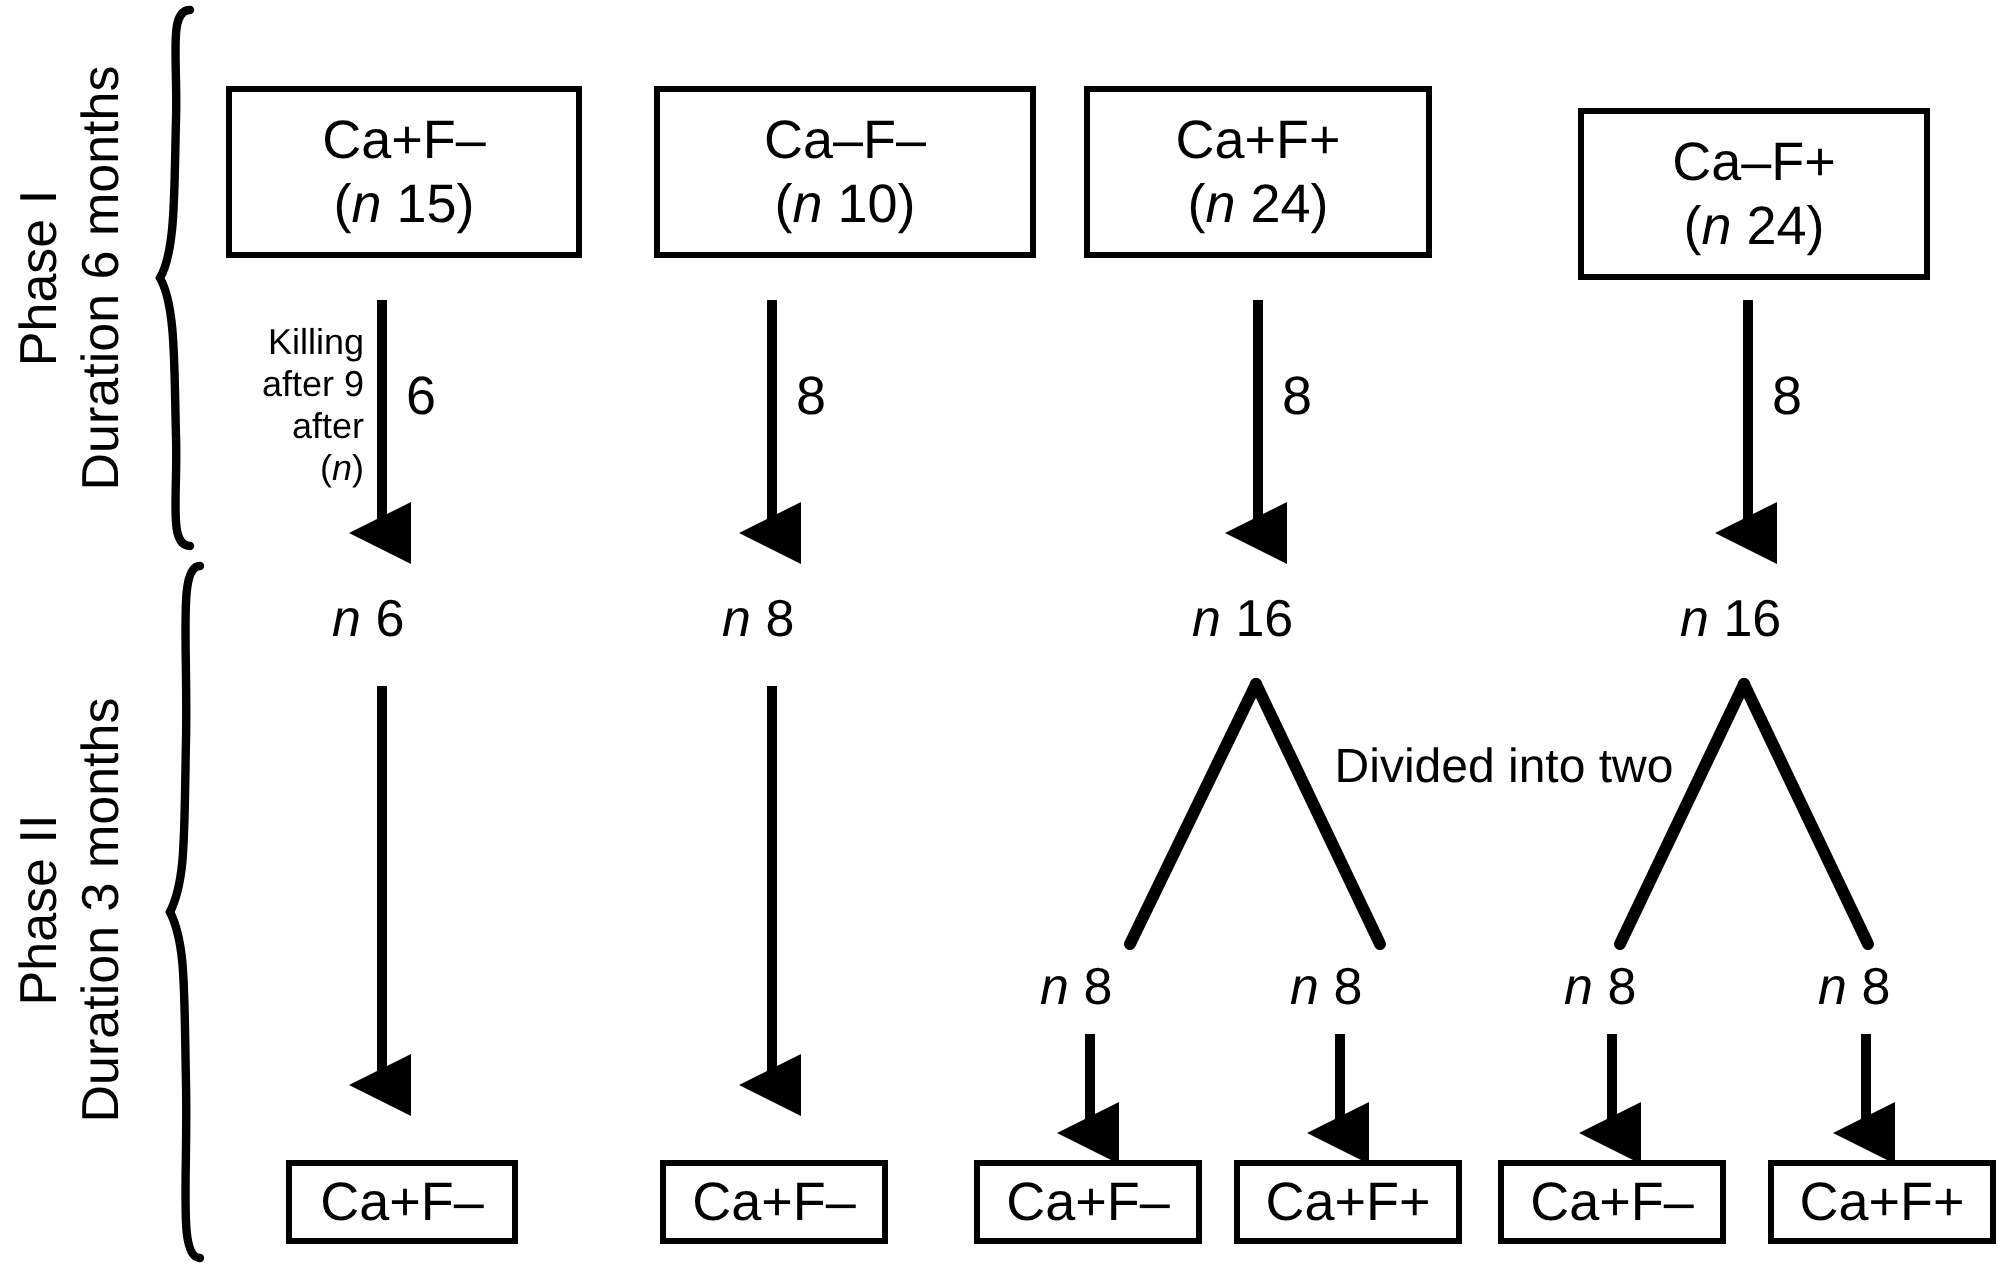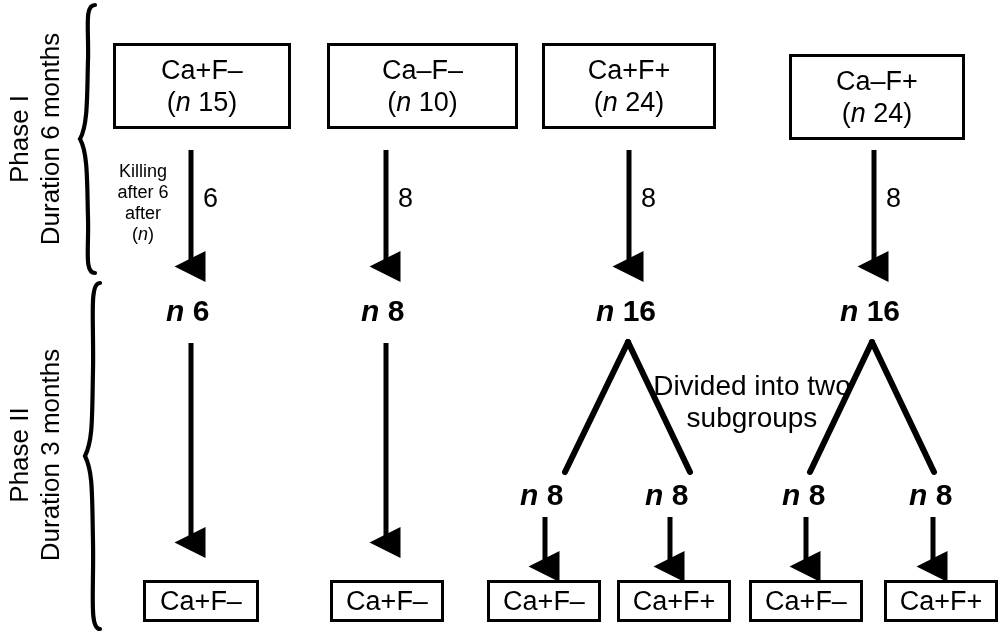--- a/index.html
+++ b/index.html
@@ -41,38 +41,37 @@
   }
   .box .line2 {
     margin-top: 1px;
   }
   .ital {
     font-style: italic;
   }
   .lbl {
     position: absolute;
     white-space: nowrap;
-    font-size: 30px;
-    font-weight: bold;
+    font-size: 26px;
   }
   .num-lbl {
     position: absolute;
     white-space: nowrap;
     font-size: 27px;
   }
   .killing {
     position: absolute;
     font-size: 18px;
     line-height: 1.17;
     text-align: center;
     white-space: nowrap;
   }
   .divided {
     position: absolute;
-    font-size: 28px;
+    font-size: 24px;
     line-height: 1.14;
     text-align: center;
     white-space: nowrap;
   }
   .phase-label {
     position: absolute;
     transform-origin: 0 0;
     transform: rotate(-90deg);
     white-space: nowrap;
     font-size: 26px;
@@ -139,40 +138,39 @@
   <div class="box" style="left:542px; top:43px; width:174px; height:86px;">
     <div>Ca+F+</div>
     <div class="line2"><span>(</span><span class="ital">n</span><span> 24)</span></div>
   </div>
 
   <div class="box" style="left:789px; top:43px; width:176px; height:86px;margin-top:11px;">
     <div>Ca–F+</div>
     <div class="line2"><span>(</span><span class="ital">n</span><span> 24)</span></div>
   </div>
 
-  <div class="killing" style="left:104px; top:161px; width:78px;">
+  <div class="killing" style="left:104px; top:161px; width:78px;text-align:right;">
     <div>Killing</div>
-    <div>after 6</div>
+    <div>after 9</div>
     <div>after</div>
     <div>(<span class="ital">n</span>)</div>
   </div>
 
   <div class="num-lbl" style="left:203px; top:183px;">6</div>
   <div class="num-lbl" style="left:398px; top:183px;">8</div>
   <div class="num-lbl" style="left:641px; top:183px;">8</div>
   <div class="num-lbl" style="left:886px; top:183px;">8</div>
 
   <div class="lbl" style="left:166px; top:294px;"><span class="ital">n</span><span> 6</span></div>
   <div class="lbl" style="left:361px; top:294px;"><span class="ital">n</span><span> 8</span></div>
   <div class="lbl" style="left:596px; top:294px;"><span class="ital">n</span><span> 16</span></div>
   <div class="lbl" style="left:840px; top:294px;"><span class="ital">n</span><span> 16</span></div>
 
   <div class="divided" style="left:646px; top:370px; width:212px;">
     <div>Divided into two</div>
-    <div>subgroups</div>
   </div>
 
   <div class="lbl" style="left:520px; top:478px;"><span class="ital">n</span><span> 8</span></div>
   <div class="lbl" style="left:645px; top:478px;"><span class="ital">n</span><span> 8</span></div>
   <div class="lbl" style="left:782px; top:478px;"><span class="ital">n</span><span> 8</span></div>
   <div class="lbl" style="left:909px; top:478px;"><span class="ital">n</span><span> 8</span></div>
 
   <div class="box" style="left:143px; top:580px; width:116px; height:42px;">
     <div>Ca+F–</div>
   </div>

